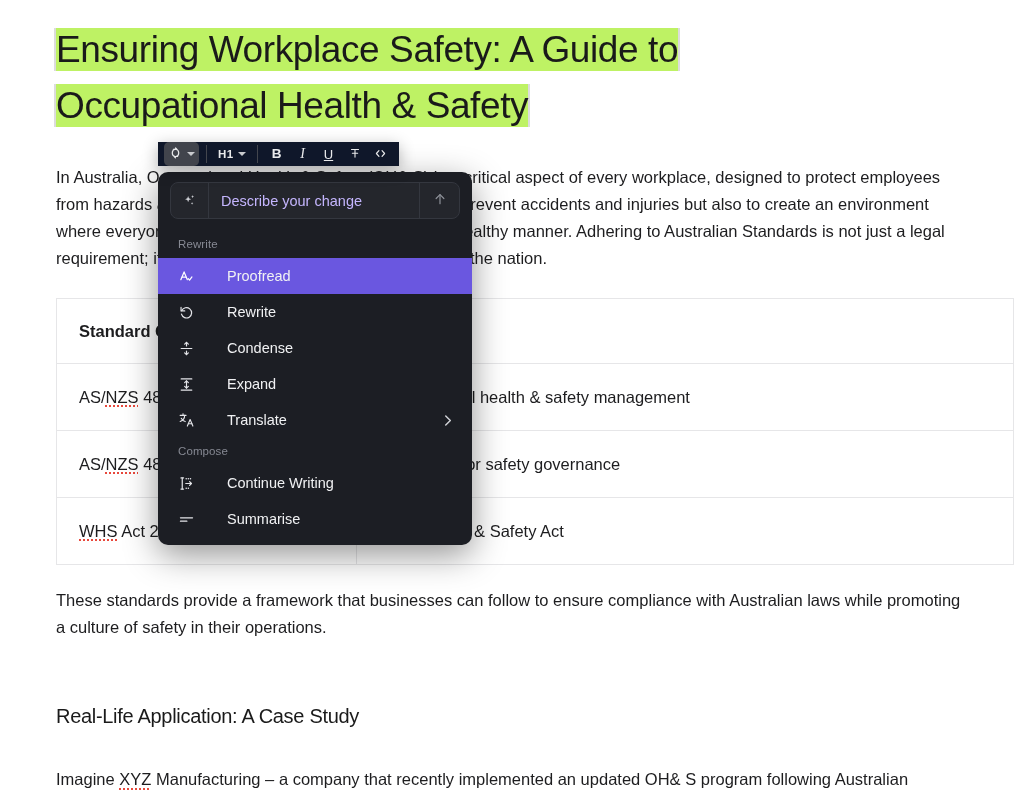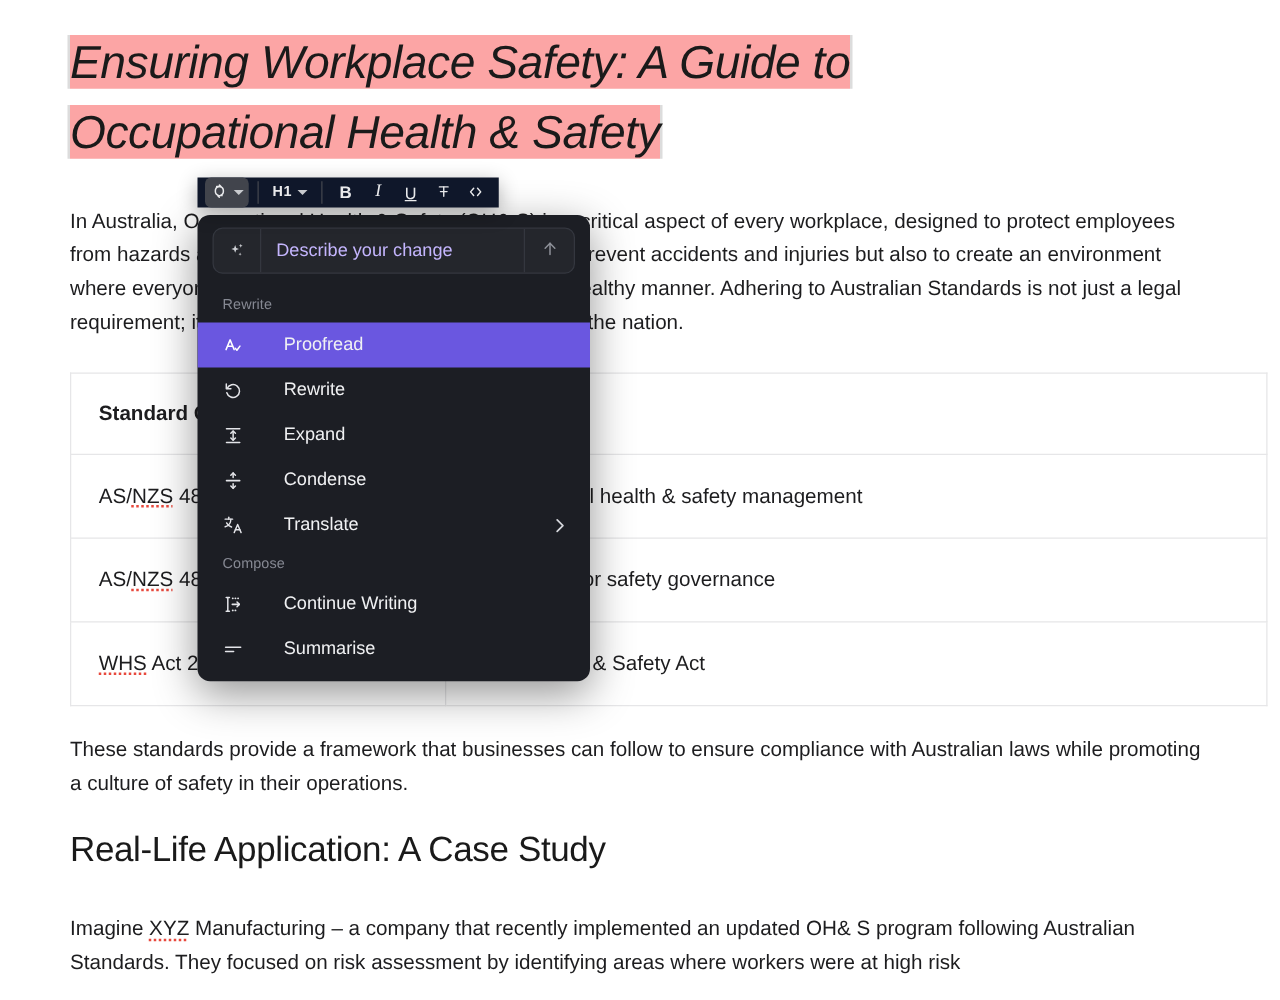--- a/index.html
+++ b/index.html
@@ -30,24 +30,23 @@
 
   .doc-title {
     font-size: 37px;
     line-height: 56px;
     font-weight: 400;
     color: #1a1a1a;
     letter-spacing: -0.4px;
     max-width: 760px;
   }
   .doc-title .sel {
-    background: #fca5a5;
+    background: #bef264;
     padding: 1px 0;
     box-shadow: 2px 0 0 #dcdcdc, -2px 0 0 #dcdcdc;
-    font-style: italic;
   }
 
   .para {
     font-size: 16.5px;
     line-height: 27px;
     color: #1d1d1f;
     max-width: 905px;
     margin-top: 30px;
   }
   .para.tight { margin-top: 22px; }
@@ -78,25 +77,25 @@
     vertical-align: middle;
   }
   table.doc-table thead th {
     font-weight: 700;
     height: 65px;
   }
   table.doc-table col.c1 { width: 300px; }
   table.doc-table col.c2 { width: 657px; }
 
   h2.section-head {
-    font-size: 28px;
+    font-size: 20px;
     line-height: 40px;
     font-weight: 400;
     color: #1a1a1a;
-    margin-top: 19px;
+    margin-top: 55px;
     letter-spacing: -0.3px;
   }
 
   
   .ai-toolbar {
     position: absolute;
     left: 158px;
     top: 142px;
     height: 24px;
     background: #0f172a;
@@ -394,40 +393,40 @@
           <path d="M5.2 9.6A7.3 7.3 0 1 1 4.9 14.4"></path>
           <path d="M4.3 4.6v5.2h5.2"></path>
         </svg>
       </span>
       <span class="mi-label">Rewrite</span>
     </div>
 
     <div class="menu-item">
       <span class="mi-icon">
         <svg width="17" height="17" viewBox="0 0 24 24" fill="none" stroke="#e4e5e9" stroke-width="1.7" stroke-linecap="round" stroke-linejoin="round">
+          <path d="M4.5 12h15"></path>
+          <path d="M12 3.4v5.1"></path>
+            <path d="M9.4 5.9 12 3.3l2.6 2.6"></path>
+          <path d="M12 20.6v-5.1"></path>
+            <path d="M9.4 18.1 12 20.7l2.6-2.6"></path>
+        </svg>
+      </span>
+      <span class="mi-label">Condense</span>
+    </div>
+    <div class="menu-item">
+      <span class="mi-icon">
+        <svg width="17" height="17" viewBox="0 0 24 24" fill="none" stroke="#e4e5e9" stroke-width="1.7" stroke-linecap="round" stroke-linejoin="round">
           <path d="M4.5 4.2h15"></path>
             <path d="M4.5 19.8h15"></path>
           <path d="M12 7v10"></path>
             <path d="M9.4 9.4 12 6.8l2.6 2.6"></path>
             <path d="M9.4 14.6 12 17.2l2.6-2.6"></path>
         </svg>
       </span>
       <span class="mi-label">Expand</span>
-    </div>
-    <div class="menu-item">
-      <span class="mi-icon">
-        <svg width="17" height="17" viewBox="0 0 24 24" fill="none" stroke="#e4e5e9" stroke-width="1.7" stroke-linecap="round" stroke-linejoin="round">
-          <path d="M4.5 12h15"></path>
-          <path d="M12 3.4v5.1"></path>
-            <path d="M9.4 5.9 12 3.3l2.6 2.6"></path>
-          <path d="M12 20.6v-5.1"></path>
-            <path d="M9.4 18.1 12 20.7l2.6-2.6"></path>
-        </svg>
-      </span>
-      <span class="mi-label">Condense</span>
     </div>
     <div class="menu-item">
       <span class="mi-icon">
         <svg width="18" height="18" viewBox="0 0 24 24" fill="none" stroke="#e4e5e9" stroke-width="1.6" stroke-linecap="round" stroke-linejoin="round">
           <path d="M3 5.4h8.4"></path>
             <path d="M7.1 3.2v2.2"></path>
           <path d="M9.4 5.4c0 4-2.6 7.4-6.4 8.6"></path>
           <path d="M4.6 9.6c1.3 2.6 3.4 4 5.6 4.6"></path>
           <path d="M13.2 20.6l3.9-9.2 3.9 9.2"></path>
           <path d="M14.6 17.3h5"></path>

